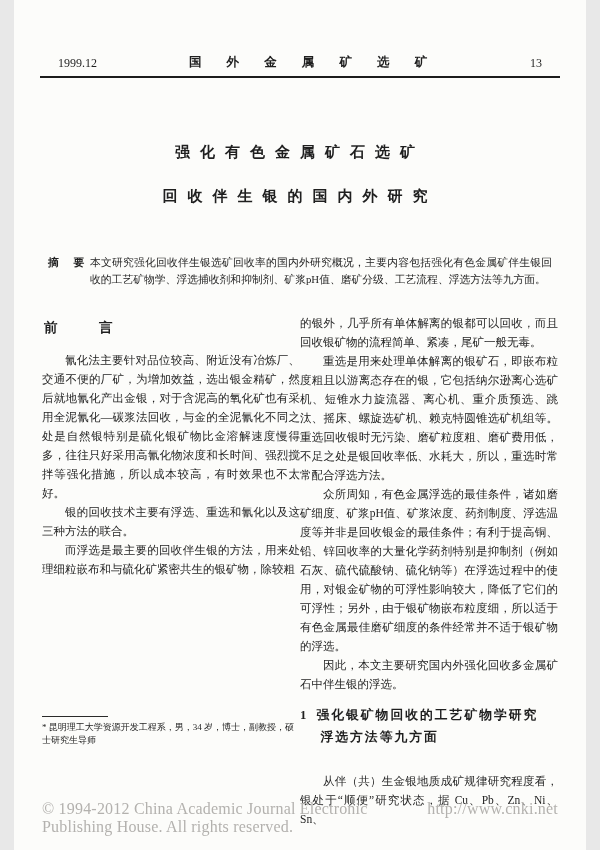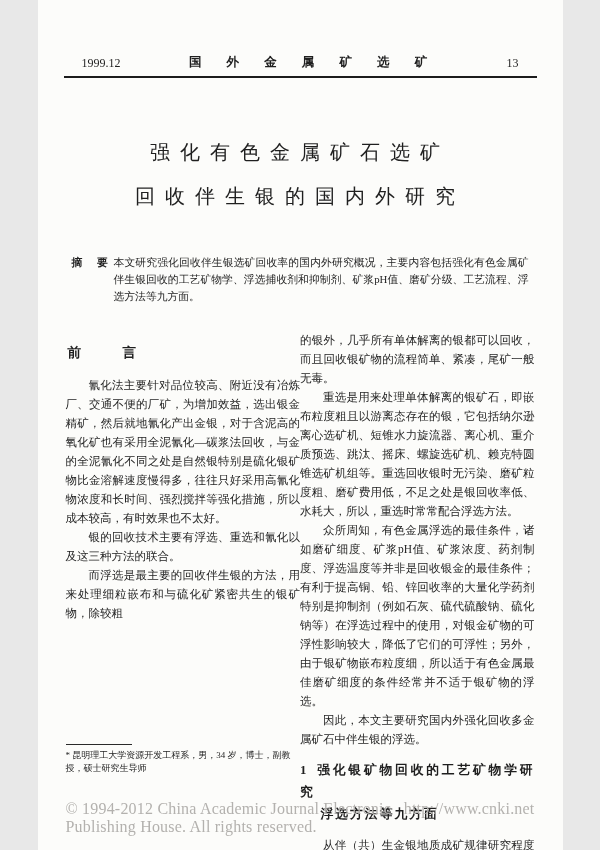--- a/index.html
+++ b/index.html
@@ -1,19 +1,19 @@
 <!DOCTYPE html>
 <html><head>
 <meta charset="utf-8">
 <style>
   * { margin: 0; padding: 0; box-sizing: border-box; }
   html, body { background: #e8e8e8; }
   .page {
     position: relative;
-    width: 525px;
+    width: 572px;
     height: 850px;
     margin: 0 auto;
     background: #fcfcfa;
     color: #1f1f1f;
     font-family: "Liberation Serif", "DejaVu Serif", serif;
     overflow: hidden;
   }
   
   .header {
     display: flex;
@@ -26,22 +26,22 @@
   }
   .header .journal {
     font-weight: bold;
     letter-spacing: 11px;
     font-size: 12.5px;
     margin-top: 28px;
   }
   
   .title-block { text-align: center; margin-top: 52px; }
   .title-line {
-    font-size: 20px;
-    font-weight: normal;
+    font-size: 15px;
+    font-weight: bold;
     letter-spacing: 10px;
     line-height: 44px;
   }
   .authors {
     margin-top: 12px;
     font-size: 12px;
     font-weight: bold;
     letter-spacing: 4px;
   }
   
@@ -65,35 +65,35 @@
     line-height: 19px;
     text-align: justify;
     position: relative;
   }
   .col p { text-indent: 2em; }
   .col p.cont { text-indent: 0; }
   .intro-heading {
     font-weight: bold;
     font-size: 13.5px;
     letter-spacing: 14px;
-    margin: 12px 0 14px 2px;
+    margin: 4px 0 14px 2px;
   }
   .sec-heading {
     font-weight: bold;
     font-size: 12.8px;
     letter-spacing: 2px;
-    margin: 10px 0 11px 0;
+    margin: 10px 0 24px 0;
     line-height: 22px;
   }
   .sec-heading .sec-line2 { padding-left: 1.6em; }
   .sec-num { margin-right: 8px; }
   
   .footnote {
     position: absolute;
-    bottom: 4px;
+    bottom: 15px;
     left: 0;
     width: 100%;
     font-size: 9px;
     line-height: 13px;
     text-align: left;
   }
   .footnote-rule {
     width: 66px;
     border-top: 1.5px solid #2a2a2a;
     margin-bottom: 4px;

